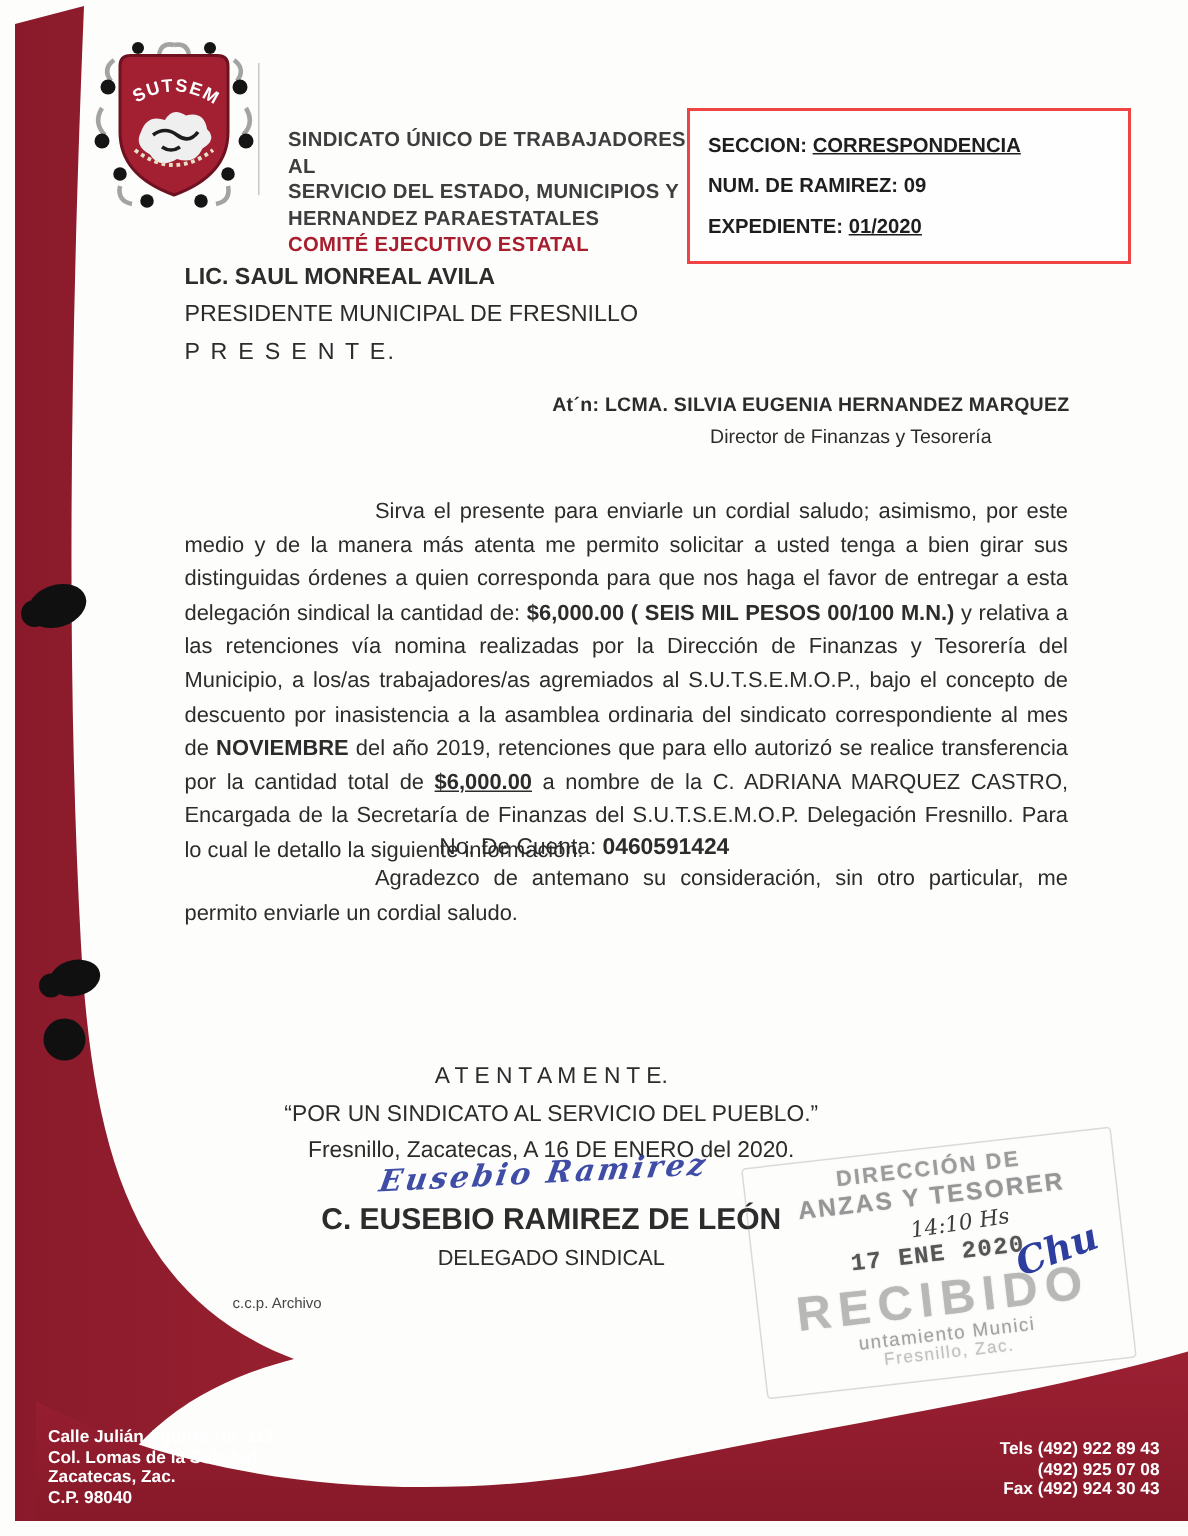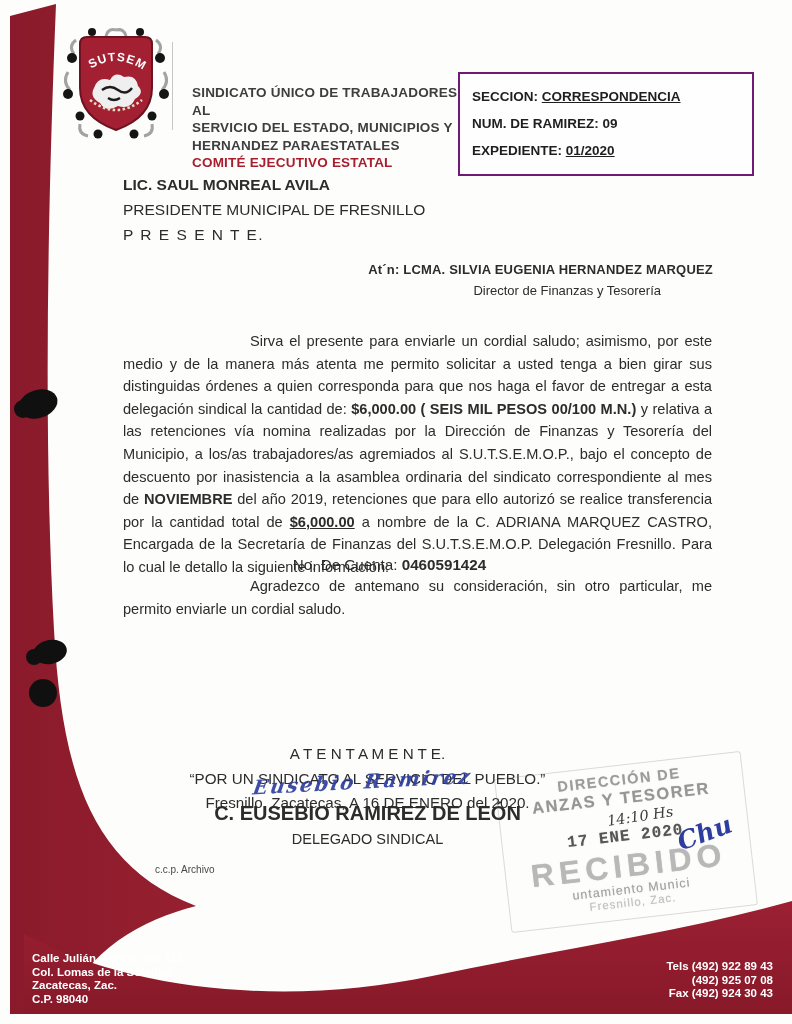--- a/index.html
+++ b/index.html
@@ -12,40 +12,40 @@
   .abs{position:absolute;}
   
   #bg{position:absolute;left:0;top:0;z-index:0;}
   
   .logo-wrap{left:58px;top:24px;width:116px;height:120px;z-index:2;}
   .divider{left:172px;top:42px;width:1px;height:88px;background:#c7c7c7;z-index:1;}
   .org-block{left:192px;top:36px;width:280px;z-index:2;color:#3e3e3e;margin-top:48px;}
   .org-line{font-weight:bold;font-size:13.5px;line-height:17.5px;letter-spacing:.2px;}
   .committee{font-weight:bold;font-size:13.5px;line-height:17.5px;color:#a81e2e;letter-spacing:.2px;}
   .period{font-weight:bold;font-size:13px;margin-top:3px;letter-spacing:1px;color:#4a4a4a;}
-  .ref-box{left:458px;top:72px;width:268px;z-index:2;border:2px solid #701a75;background:rgba(255,255,255,.6);
+  .ref-box{left:458px;top:72px;width:268px;z-index:2;border:2px solid #ef4444;background:rgba(255,255,255,.6);
            padding:9px 12px 10px 12px;color:#1e1e1e;font-weight:bold;font-size:13.5px;line-height:27px;}
   .u{text-decoration:underline;}
   
   .recipient{left:123px;top:172px;z-index:2;color:#2c2c2c;font-size:15.5px;line-height:25px;}
   .recipient .name{font-weight:bold;}
   .recipient .salut{letter-spacing:1.5px;}
   .attention{left:123px;top:262px;width:590px;z-index:2;text-align:right;color:#2c2c2c;font-size:13px;}
   .attention .attn{font-weight:bold;letter-spacing:.2px;}
   .attention .sub{margin-top:6px;padding-right:52px;}
   .bodytext{left:123px;top:330px;width:589px;z-index:2;color:#2c2c2c;
             font-size:14.6px;line-height:22.6px;text-align:justify;}
   .indent{text-indent:127px;}
   b.amt{font-weight:bold;}
   .account{left:123px;top:556px;width:589px;z-index:2;text-align:center;color:#2c2c2c;
            font-size:15.2px;transform:translateX(-28px);}
   .account b{font-weight:bold;}
   .p2{top:575px;}
   .closing{left:73px;top:706px;width:589px;z-index:2;text-align:center;color:#2c2c2c;
-           font-size:15.2px;line-height:24.5px;margin-top:36px;}
+           font-size:15.2px;line-height:24.5px;}
   .sigblock{left:73px;top:790px;width:589px;z-index:3;text-align:center;color:#2c2c2c;}
   .sigblock .name{font-weight:bold;font-size:20px;margin-top:12px;}
   .sigblock .role{font-size:14.5px;margin-top:6px;}
   .script{left:253px;top:768px;width:280px;z-index:4;color:#2f3f9f;
           font-family:"DejaVu Serif", serif;font-style:italic;font-weight:bold;
           font-size:20px;letter-spacing:2px;opacity:.92;
           transform:rotate(-3deg) skewX(-12deg);}
   
   .stamp{left:494px;top:779px;width:238px;z-index:3;text-align:center;color:#858585;
          transform:rotate(-6.5deg);transform-origin:left top;

